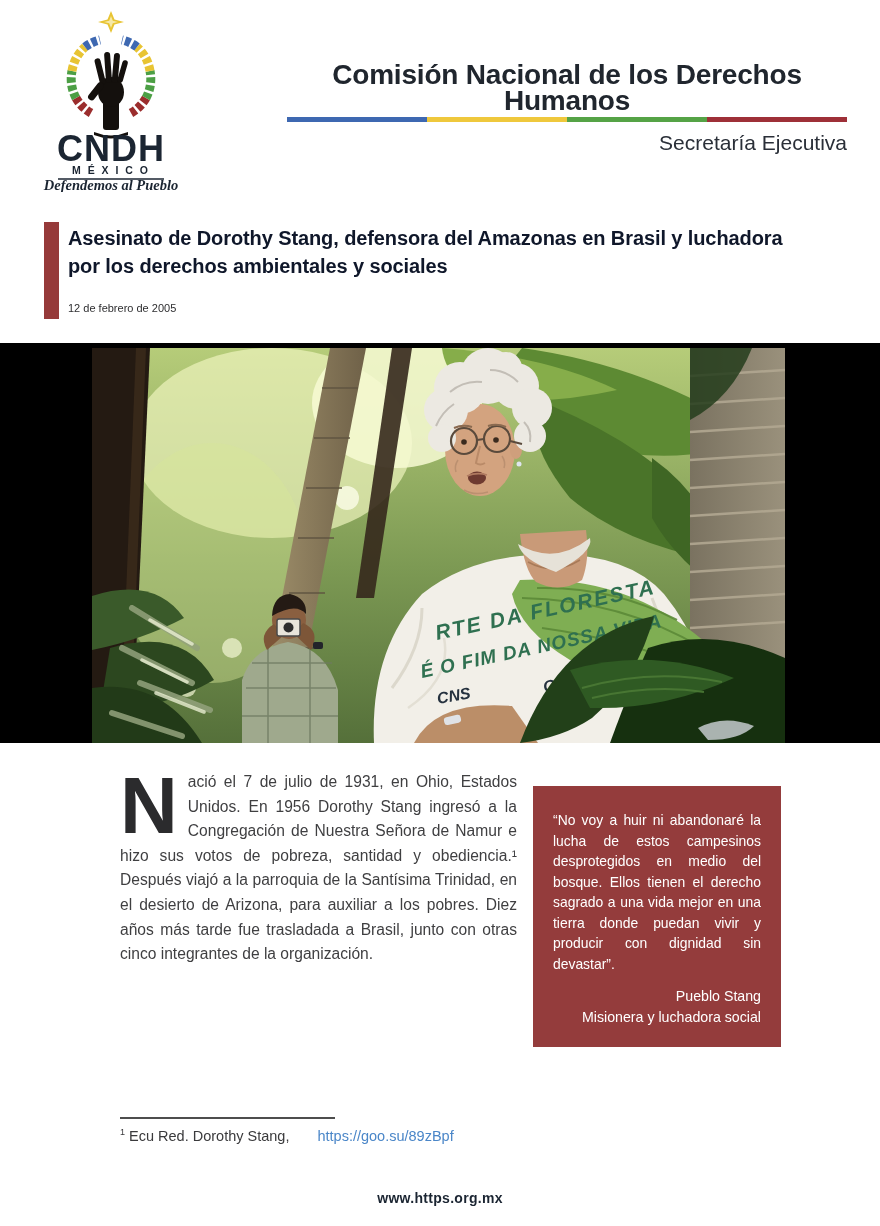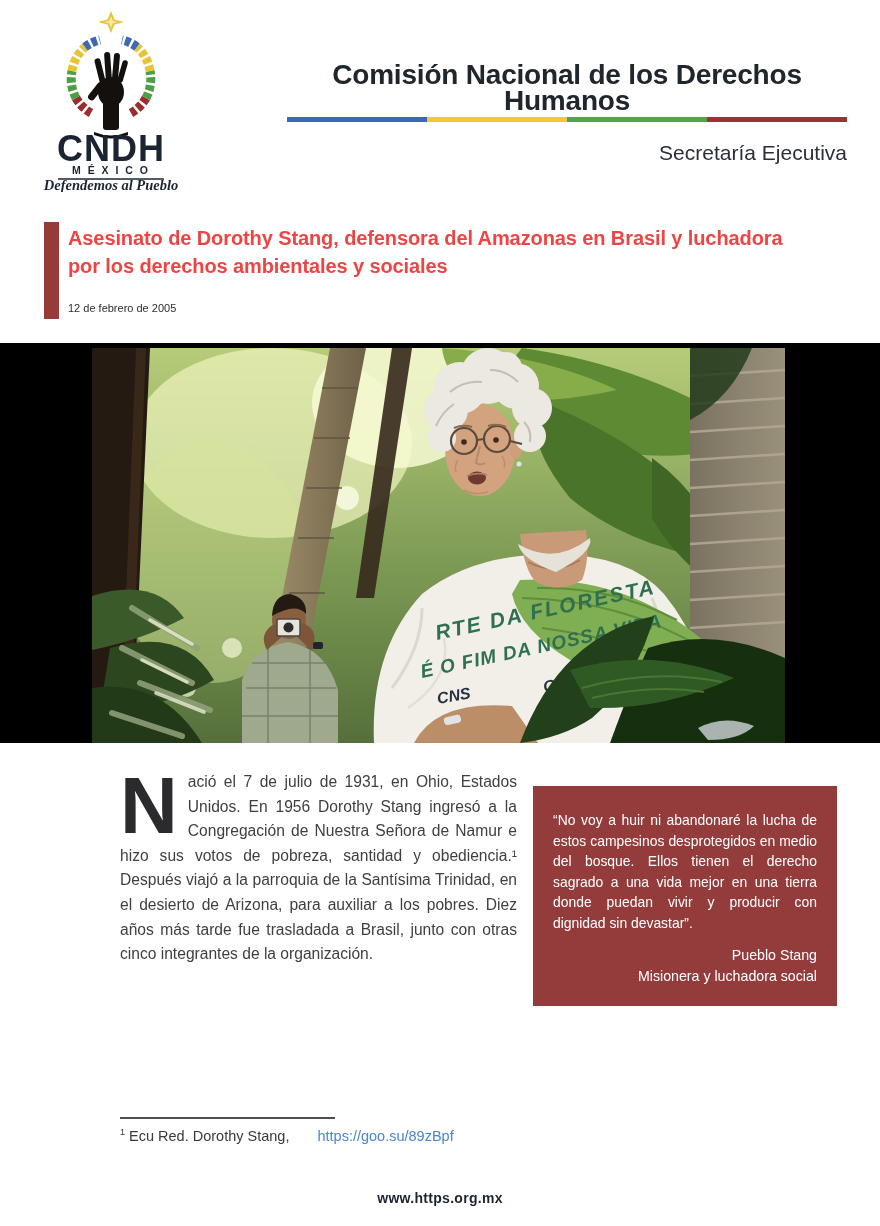--- a/index.html
+++ b/index.html
@@ -6,37 +6,37 @@
   * { margin:0; padding:0; box-sizing:border-box; }
   body { background:#ffffff; font-family:"Liberation Sans", sans-serif; }
   .page { position:relative; width:880px; height:1226px; background:#ffffff; overflow:hidden; }
 
   
   .logo-block { position:absolute; left:33px; top:8px; width:156px; height:184px; }
   .header-right { position:absolute; left:287px; top:62px; width:560px; }
   .org-title { font-size:28px; font-weight:700; color:#20262e; text-align:center; letter-spacing:-0.2px; line-height:26px; }
   .color-bar { display:flex; height:5px; margin-top:3px; }
   .color-bar span { flex:1 1 25%; height:5px; }
-  .sub-org { text-align:right; font-size:21px; color:#2a2f38; margin-top:19px; font-weight:400; }
+  .sub-org { text-align:right; font-size:21px; color:#2a2f38; margin-top:9px; font-weight:400; }
 
   
   .accent-bar { position:absolute; left:44px; top:222px; width:15px; height:97px; background:#963a3a; }
   .title-area { position:absolute; left:68px; top:224px; width:750px; }
-  .title-area h1 { font-size:20px; line-height:28px; font-weight:700; color:#ef4444; letter-spacing:-0.1px; }
+  .title-area h1 { font-size:20px; line-height:28px; font-weight:700; color:#0f172a; letter-spacing:-0.1px; }
   .doc-date { margin-top:22px; font-size:11px; color:#2e2e30; font-weight:400; }
 
   
   .photo-band { position:absolute; left:0; top:343px; width:880px; height:400px; background:#000000; }
   .photo { position:absolute; left:92px; top:5px; width:693px; height:395px; overflow:hidden; }
   .photo svg { display:block; }
 
   
   .para1 { position:absolute; left:120px; top:770px; width:397px; font-size:15.6px; line-height:24.6px; color:#3f3f41; text-align:justify; }
   .dropcap { float:left; font-size:80px; line-height:62px; font-weight:700; color:#2b2b2d; margin:5px 10px 0 0; }
-  .quote-box { position:absolute; left:533px; top:786px; width:304px; min-height:207px; background:#943c3c; color:#ffffff; padding:24px 20px 20px 20px; }
+  .quote-box { position:absolute; left:533px; top:786px; width:248px; min-height:207px; background:#943c3c; color:#ffffff; padding:24px 20px 20px 20px; }
   .quote-text { font-size:13.9px; line-height:20.5px; text-align:justify; }
   .quote-author { margin-top:12px; text-align:right; font-size:14.2px; line-height:20.5px; }
   .para2 { position:absolute; left:120px; top:1003px; width:641px; font-size:17px; line-height:37px; color:#3f3f41; text-align:justify; }
 
   
   .footnote-rule { position:absolute; left:120px; top:1117px; width:215px; height:2px; background:#4d4d4d; }
   .footnote { position:absolute; left:120px; top:1127px; font-size:14.5px; color:#3a3a3c; }
   .footnote sup { font-size:9px; vertical-align:super; }
   .footnote a { color:#4a86c8; text-decoration:none;margin-left:24px; }
 

